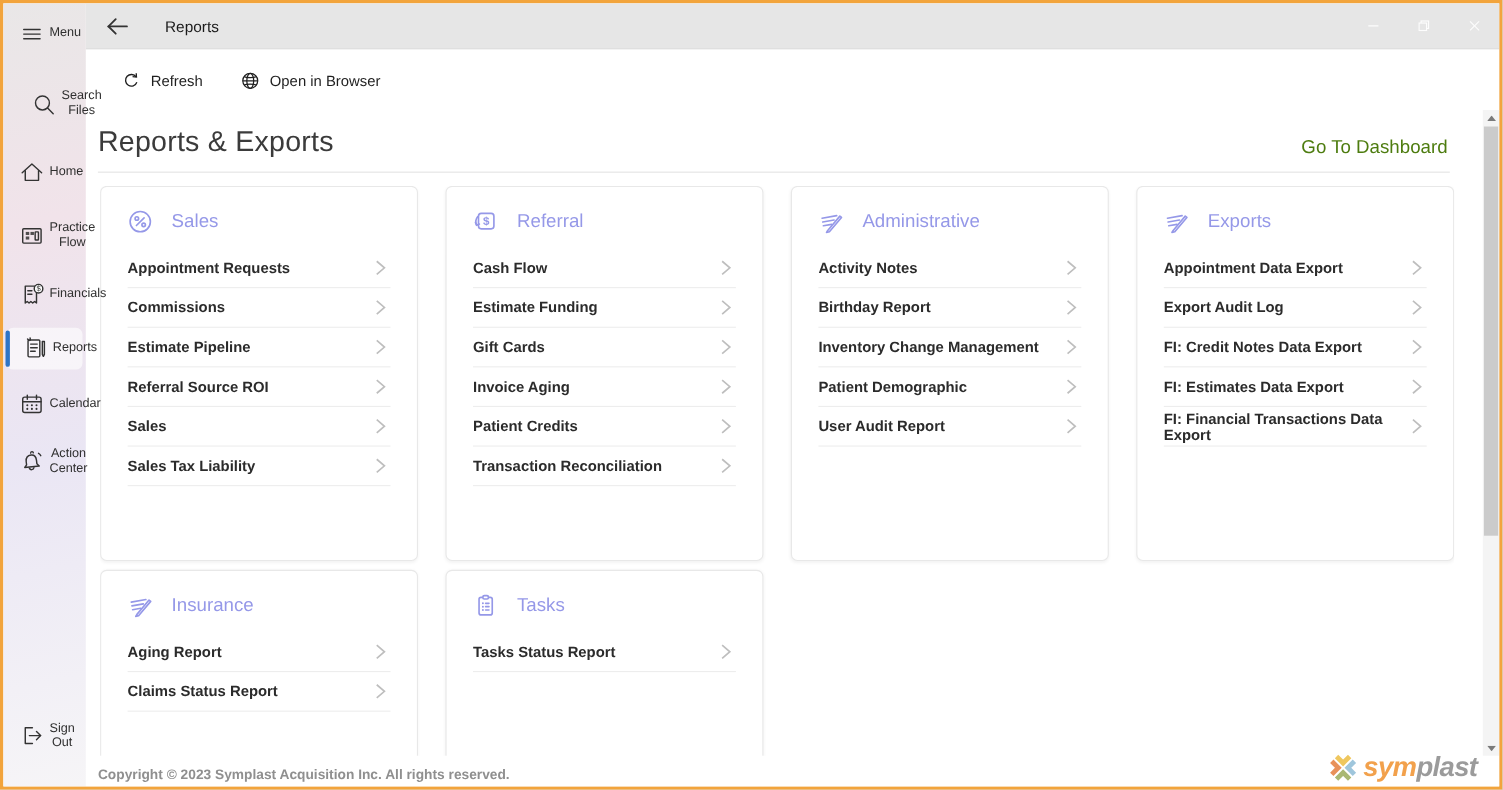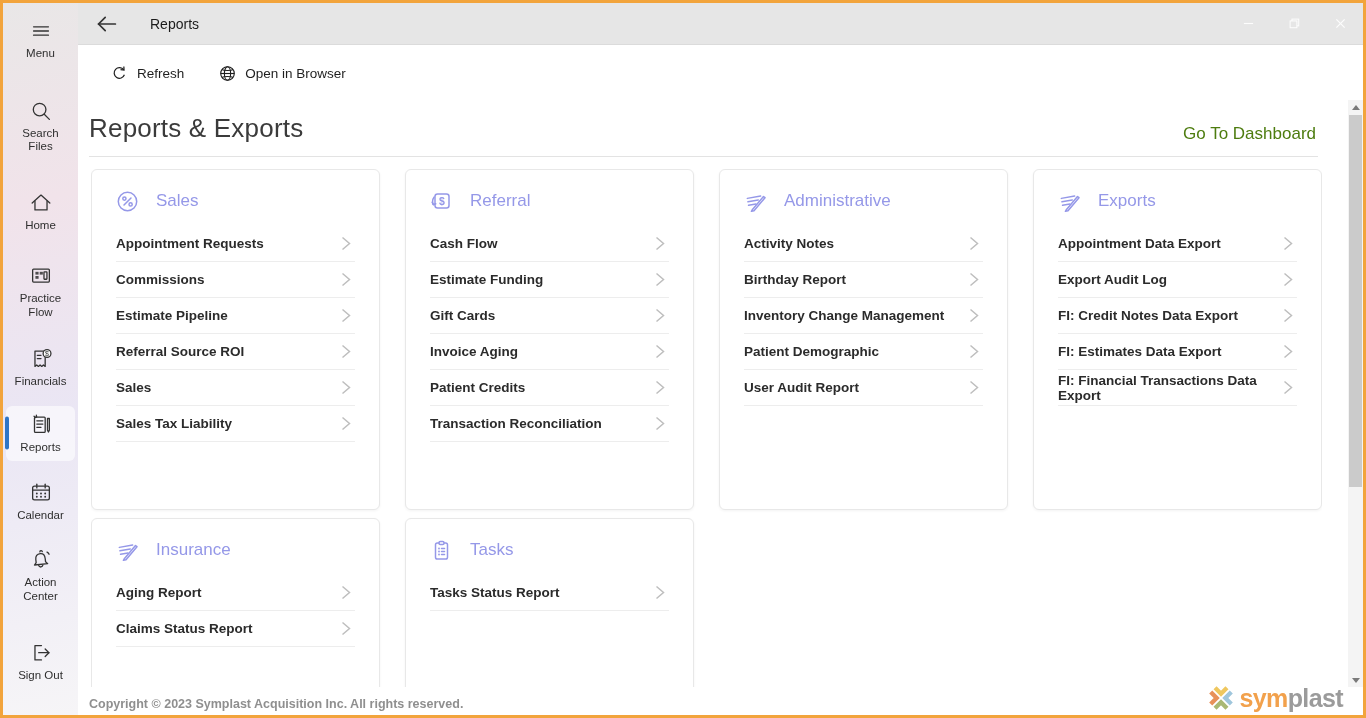--- a/index.html
+++ b/index.html
@@ -11,27 +11,27 @@
     background:#fff; display:flex; overflow:hidden; position:relative;
   }
 
   
   .sidebar{
     width:75px; flex:none; display:flex; flex-direction:column;
     background:linear-gradient(168deg,#E9E7E7 0%,#F1E3EA 28%,#EAE6F4 58%,#F6F5F7 100%);
     padding:0 0 6px 0; position:relative; z-index:10;
   }
   .side-item{
-    display:flex; flex-direction:column; align-items:center; gap:3px;
+    display:flex; flex-direction:row; align-items:center; gap:3px;
     padding:6px 13px; position:relative; cursor:default;
     color:#2F2F2F; font-size:11.5px; line-height:1.18; text-align:center;
   }
   .side-item svg{ width:26px; height:26px; display:block; }
   .side-item:nth-child(1){ margin-top:9px; }
-  .side-item:nth-child(2){ margin-top:25px; }
+  .side-item:nth-child(2){ margin-top:25px;margin-left:11px; }
   .side-item:nth-child(3){ margin-top:24px; }
   .side-item:nth-child(4){ margin-top:19px; }
   .side-item:nth-child(5){ margin-top:15px; }
   .side-item:nth-child(6){ margin-top:11px; }
   .side-item:nth-child(7){ margin-top:13px; }
   .side-item:nth-child(8){ margin-top:13px; }
   .side-item:nth-child(9){ margin-top:auto; margin-bottom:20px; }
   .side-item.active{
     background:rgba(255,255,255,.6); border-radius:6px; margin-left:3px; margin-right:3px;
   }
@@ -86,21 +86,21 @@
   }
   .item-label{ font-size:13.5px; font-weight:bold; color:#2B2B2B; }
   .chevron svg{ width:19px; height:19px; display:block; }
 
   
   .footer{
     position:absolute; left:0; right:0; bottom:0; height:28px; background:#fff; z-index:6;
     display:flex; align-items:flex-end; justify-content:space-between; padding:0 20px 4px 11px;
   }
   .copyright{ font-size:12.5px; color:#8F8F8F;font-weight:bold; }
-  .logo{ display:flex; align-items:center; gap:5px; line-height:1; }
+  .logo{ display:flex; align-items:flex-start; gap:5px; line-height:1;font-style:italic; }
   .logo svg{ width:26px; height:26px; display:block; }
   .logo-text{ font-size:25px; font-weight:bold; letter-spacing:-.6px; }
   .logo-sym{ color:#F2A14C; } .logo-plast{ color:#9B9B9B; }
 
   
   .scrollbar{
     position:absolute; top:97px; right:0; bottom:28px; width:15px; z-index:7;
     background:#F4F4F4; display:flex; flex-direction:column; align-items:center;
   }
   .sb-arrow{ height:14px; width:100%; flex:none; display:flex; align-items:center; justify-content:center; }

